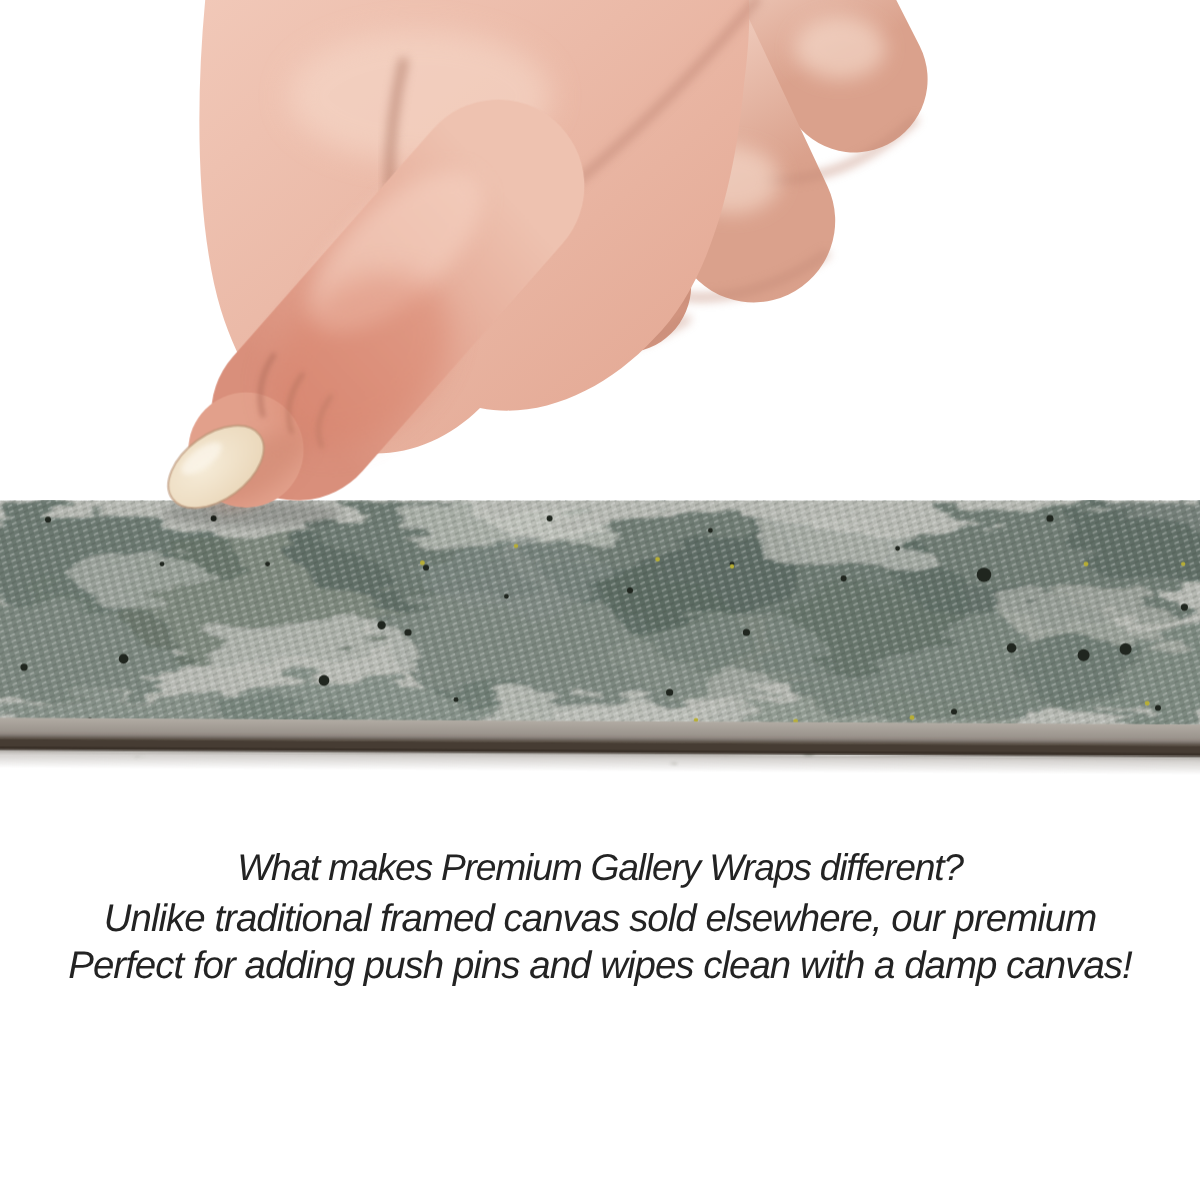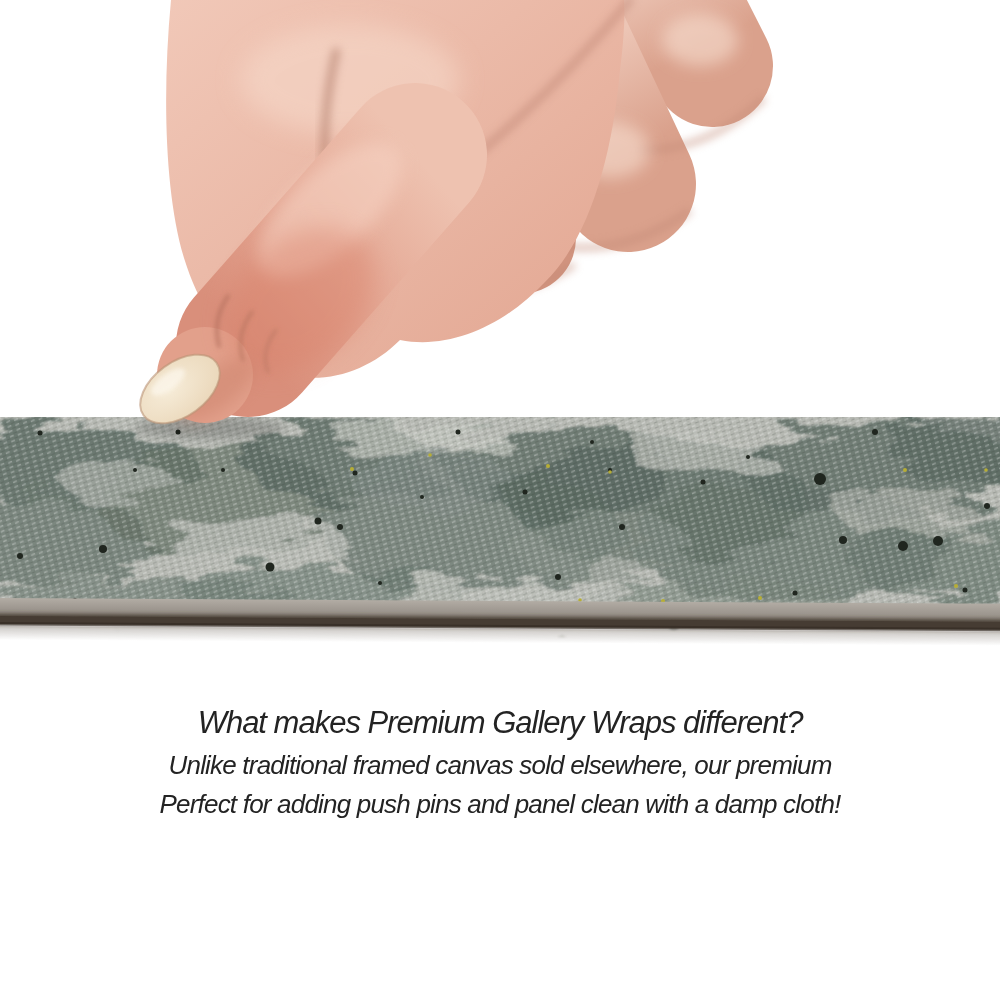--- a/index.html
+++ b/index.html
@@ -19,21 +19,21 @@
     font-style:italic;
     font-weight:400;
   }
   .copy .heading{
     font-size:31px;
     line-height:42px;
     letter-spacing:-1px;
     margin:0 0 2px 0;
   }
   .copy .line{
-    font-size:26px;
+    font-size:32px;
     line-height:39px;
     letter-spacing:-0.8px;
   }
 </style>
 </head>
 <body>
 
 <div class="stage">
 
   <svg class="hero" viewBox="0 0 1000 660" aria-hidden="true">
@@ -244,16 +244,16 @@
 
         <ellipse cx="180" cy="389" rx="45" ry="27" transform="rotate(-36 180 389)" fill="url(#gNail)" stroke="rgba(186,148,118,0.6)" stroke-width="2"></ellipse>
         <ellipse cx="168" cy="382" rx="20" ry="8" transform="rotate(-36 168 382)" fill="#fdf8ee" opacity="0.7" filter="url(#soft2)"></ellipse>
       </g>
     </g>
   </svg>
 
   <div class="copy">
     <div class="heading">What makes Premium Gallery Wraps different?</div>
     <div class="line">Unlike traditional framed canvas sold elsewhere, our premium</div>
-    <div class="line">Perfect for adding push pins and panel clean with a damp cloth!</div>
+    <div class="line">Perfect for adding push pins and wipes clean with a damp canvas!</div>
   </div>
 
 </div>
 
 </body></html>

